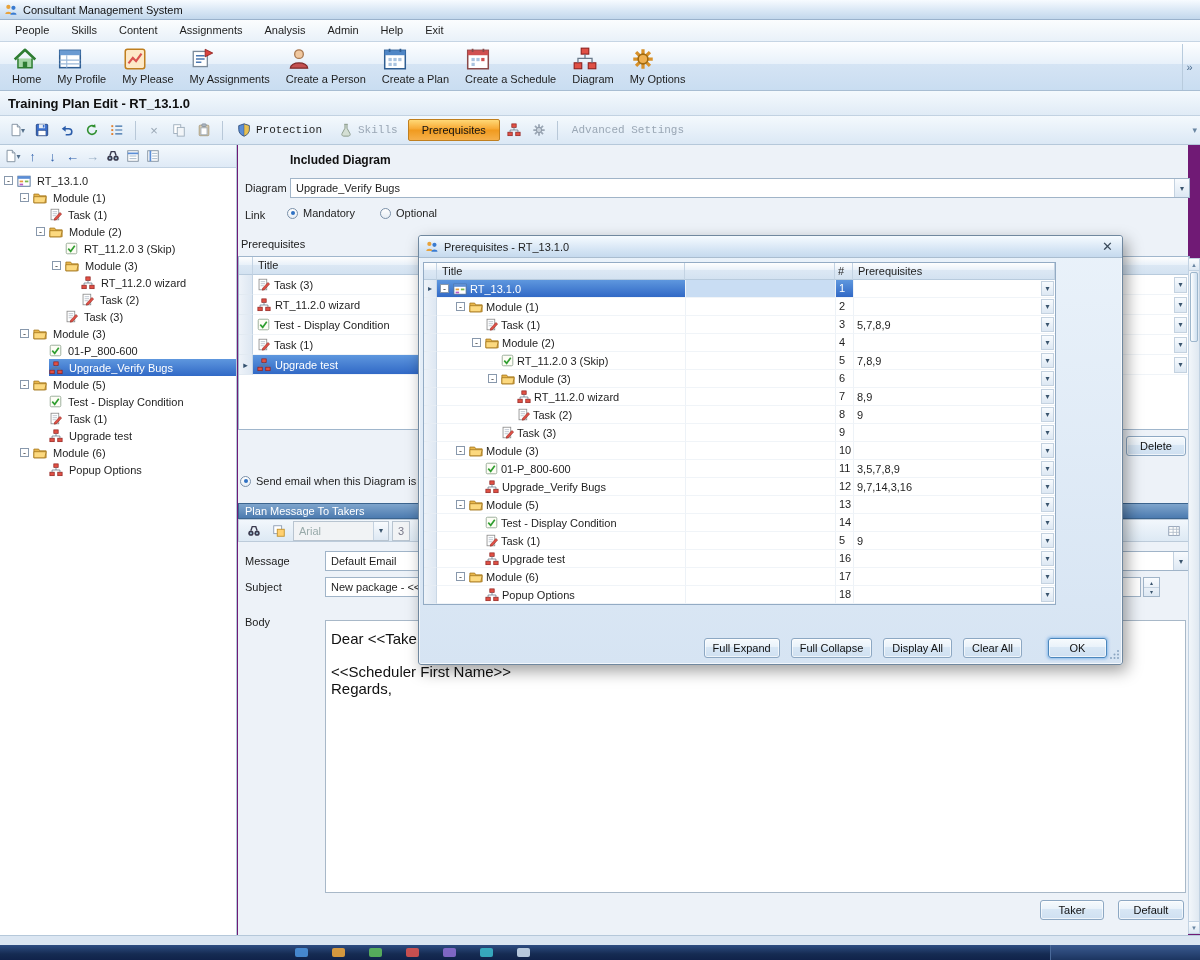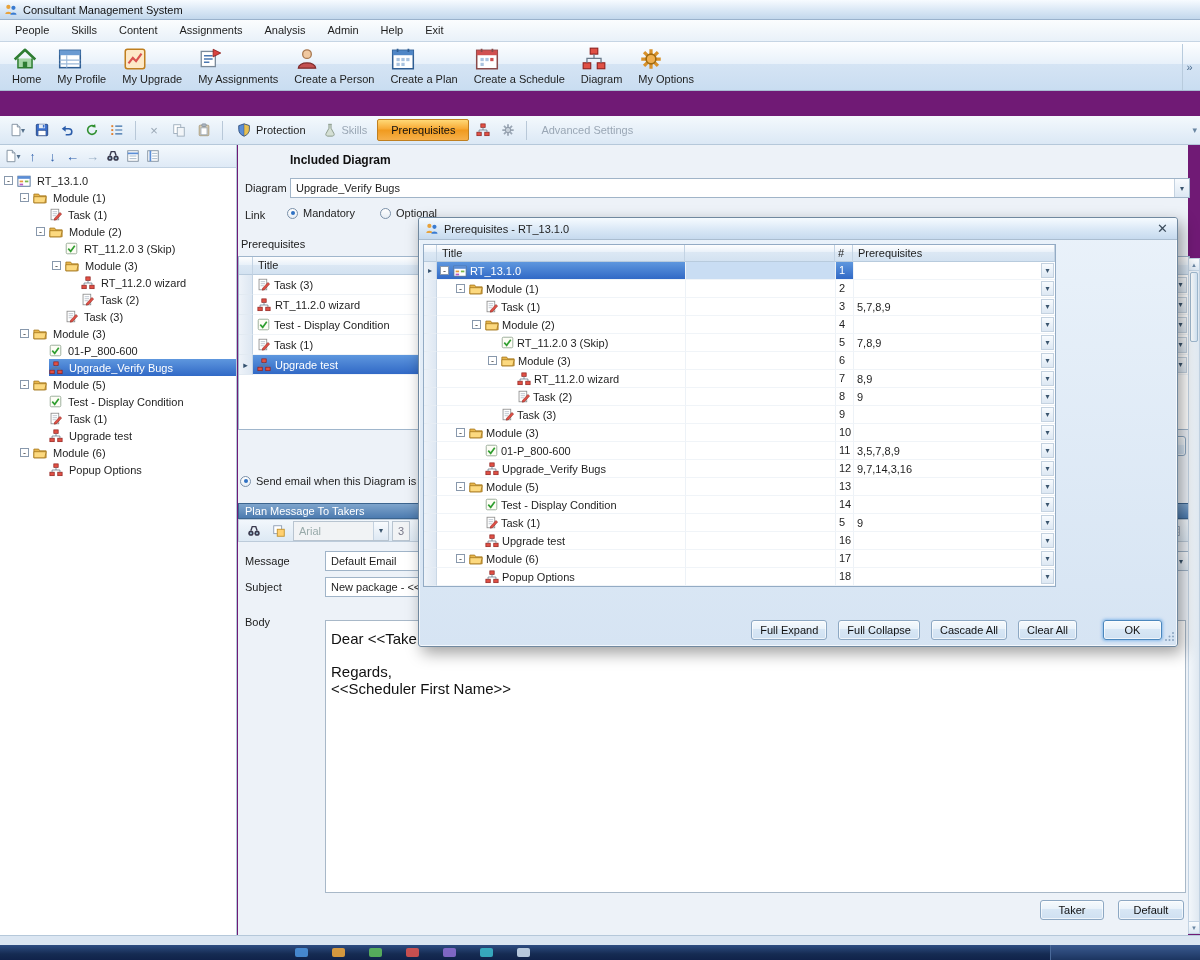--- a/index.html
+++ b/index.html
@@ -34,21 +34,21 @@
     display:flex; align-items:center; padding-left:8px; font-size:13px; font-weight:bold; color:#101010; }
 
   
   .editbar { position:absolute; left:0; top:116px; width:100%; height:29px;
     background:linear-gradient(#f4f9fd,#dbe8f5); border-bottom:1px solid #b5c8da;
     display:flex; align-items:center; gap:3px; padding-left:6px; }
   .tbtn { width:22px; height:22px; display:flex; align-items:center; justify-content:center; border-radius:2px; }
   .tbtn.glyph { font-size:13px; color:#98a6b4; }
   .mini-drop { font-size:8px; color:#55708c; margin-left:-2px; }
   .sep { width:1px; height:19px; background:#b8c8d8; margin:0 4px; flex:none; }
-  .tab-label { display:flex; align-items:center; gap:5px; padding:3px 7px; white-space:nowrap; }
+  .tab-label { display:flex; align-items:center; gap:5px; padding:3px 7px; white-space:nowrap;font-family:Liberation Mono, monospace; }
   .tab-active { background:linear-gradient(#ffd876,#f7a934 45%,#f09a1e 50%,#f6b04a);
     border:1px solid #c07f1f; border-radius:2px; padding:4px 13px; color:#111; }
   .grayed { color:#9aa7b5; }
   .editbar-overflow { margin-left:auto; margin-right:3px; color:#6a86a2; font-size:9px; }
 
   
   .treepanel { position:absolute; left:0; top:145px; width:237px; bottom:15px; background:#fff; border-right:1px solid #b5c8da; }
   .tree-toolbar { height:23px; background:linear-gradient(#f4f9fd,#dfeaf6); border-bottom:1px solid #c2d2e2;
     display:flex; align-items:center; gap:1px; padding-left:3px; }
   .tree-toolbar .tbtn { width:19px; height:19px; }
@@ -108,21 +108,21 @@
   .text-field { background:#fff; border:1px solid #a0b4c8; height:20px; display:flex; align-items:center; padding:0 5px; white-space:nowrap; overflow:hidden; }
   .spinner { width:17px; height:20px; border:1px solid #a0b4c8; background:linear-gradient(#f8fbfe,#dde8f3); display:flex; flex-direction:column; }
   .spinner span { flex:1; font-size:6px; color:#3a556e; display:flex; align-items:center; justify-content:center; }
   .spinner span + span { border-top:1px solid #c4d2e0; }
 
   .body-box { background:#fff; border:1px solid #a8b8c8; font-size:15px; line-height:17px; padding:9px 5px; color:#101010; overflow:hidden; }
   .body-box .para { margin-bottom:16px; }
   .a-link { color:#1a56c4; text-decoration:underline; }
 
   
-  .dialog { position:absolute; left:418px; top:217px; width:760px; height:430px; z-index:50;
+  .dialog { position:absolute; left:418px; top:235px; width:705px; height:430px; z-index:50;
     background:linear-gradient(#eaf2fa,#d6e4f3); border:1px solid #70889f; border-radius:3px;
     box-shadow:inset 0 0 0 1px rgba(255,255,255,.7), 4px 6px 16px rgba(0,0,0,.38); }
   .dlg-title { height:22px; display:flex; align-items:center; gap:5px; padding:0 6px;
     background:linear-gradient(#f6fbff,#d7e6f5 60%,#c6daee); border-bottom:1px solid #aabdd0; border-radius:3px 3px 0 0; }
   .dlg-close { margin-left:auto; width:17px; text-align:center; color:#3a4a5a; font-size:13px; line-height:15px; }
   .dlg-grid { position:absolute; left:4px; top:26px; width:633px; height:343px; background:#fff; border:1px solid #93abc4; overflow:hidden; }
   .dg-header { display:flex; height:17px; }
   .dg-header .gh-cell { font-size:11px; }
   .dhc-sel { width:13px; flex:none; padding:0; }
   .dhc-title { width:248px; flex:none; }
@@ -208,21 +208,21 @@
           </span>
           <span class="lbl">My Profile</span>
         </div>
         <div class="tool-item">
           <span class="icon">
             <svg width="26" height="26" viewBox="0 0 24 24">
               <rect x="3" y="3" width="18" height="18" rx="2" fill="#fde9c8" stroke="#c07f1f" stroke-width="1.4"></rect>
               <path d="M6 16l4-5 3 3 5-7" fill="none" stroke="#d9534f" stroke-width="2"></path>
             </svg>
           </span>
-          <span class="lbl">My Upgrade</span>
+          <span class="lbl">My Please</span>
         </div>
         <div class="tool-item">
           <span class="icon">
             <svg width="26" height="26" viewBox="0 0 24 24">
               <rect x="3" y="5" width="13" height="14" fill="#fff" stroke="#7a8a9a" stroke-width="1.2"></rect>
               <path d="M5.5 9h8M5.5 12h8M5.5 15h5" stroke="#4a77b0" stroke-width="1.2"></path>
               <path d="M14 3l7 3.5L14 10z" fill="#d9433f" stroke="#8e1f1c" stroke-width="0.8"></path>
             </svg>
           </span>
           <span class="lbl">My Assignments</span>
@@ -288,20 +288,21 @@
               </g>
               <circle cx="12" cy="12" r="4.5" fill="#f0b050" stroke="#a06a10" stroke-width="1.5"></circle>
             </svg>
           </span>
           <span class="lbl">My Options</span>
         </div>
       </div>
     <div class="tb-overflow">»</div>
   </div>
 
+  <div class="pagetitle">Training Plan Edit - RT_13.1.0</div>
 
   <div class="editbar">
     <span class="tbtn">
         <span class="icon">
           <svg width="14" height="14" viewBox="0 0 16 16">
             <path d="M3.5 1.5h6l3 3v10h-9z" fill="#fff" stroke="#7a8a9a"></path>
             <path d="M9.5 1.5v3h3" fill="#dce6f0" stroke="#7a8a9a"></path>
           </svg>
         </span>
         <span class="mini-drop">▾</span>
@@ -865,22 +866,22 @@
     <div class="abs fld-label" style="left:7px;top:436px">Subject</div>
     <div class="abs text-field" style="left:87px;top:432px;width:816px">New package - &lt;&lt;</div>
     <div class="abs spinner" style="left:905px;top:432px">
       <span>▴</span>
       <span>▾</span>
     </div>
 
     <div class="abs fld-label" style="left:7px;top:471px">Body</div>
     <div class="abs body-box" style="left:87px;top:475px;width:861px;height:273px">
       <div class="para">Dear &lt;&lt;Taker</div>
+      <div>&lt;&lt;Scheduler First Name&gt;&gt;</div>
       <div>Regards,</div>
-      <div>&lt;&lt;Scheduler First Name&gt;&gt;</div>
     </div>
 
     <button class="win-btn abs" style="left:802px;top:755px;width:64px">Taker</button>
     <button class="win-btn abs" style="left:880px;top:755px;width:66px">Default</button>
   </div>
 
   <div class="vscroll">
     <div class="vs-btn">▲</div>
     <div class="vs-thumb"></div>
     <div class="vs-btn bottom">▼</div>
@@ -1263,21 +1264,21 @@
             <span class="d-prereq">
               <span class="pv"></span>
               <span class="combo-arrow">▾</span>
             </span>
           </div>
         </div>
     </div>
     <div class="dlg-buttons">
         <button class="win-btn">Full Expand</button>
         <button class="win-btn">Full Collapse</button>
-        <button class="win-btn">Cascade All</button>
+        <button class="win-btn">Display All</button>
         <button class="win-btn">Clear All</button>
         <button class="win-btn btn-default btn-ok">OK</button>
       </div>
     <div class="grip">
       <svg width="11" height="11" viewBox="0 0 11 11">
           <g fill="#8aa4c0">
             <circle cx="9" cy="2" r="1"></circle>
             <circle cx="9" cy="5.5" r="1"></circle>
             <circle cx="5.5" cy="5.5" r="1"></circle>
             <circle cx="9" cy="9" r="1"></circle>

